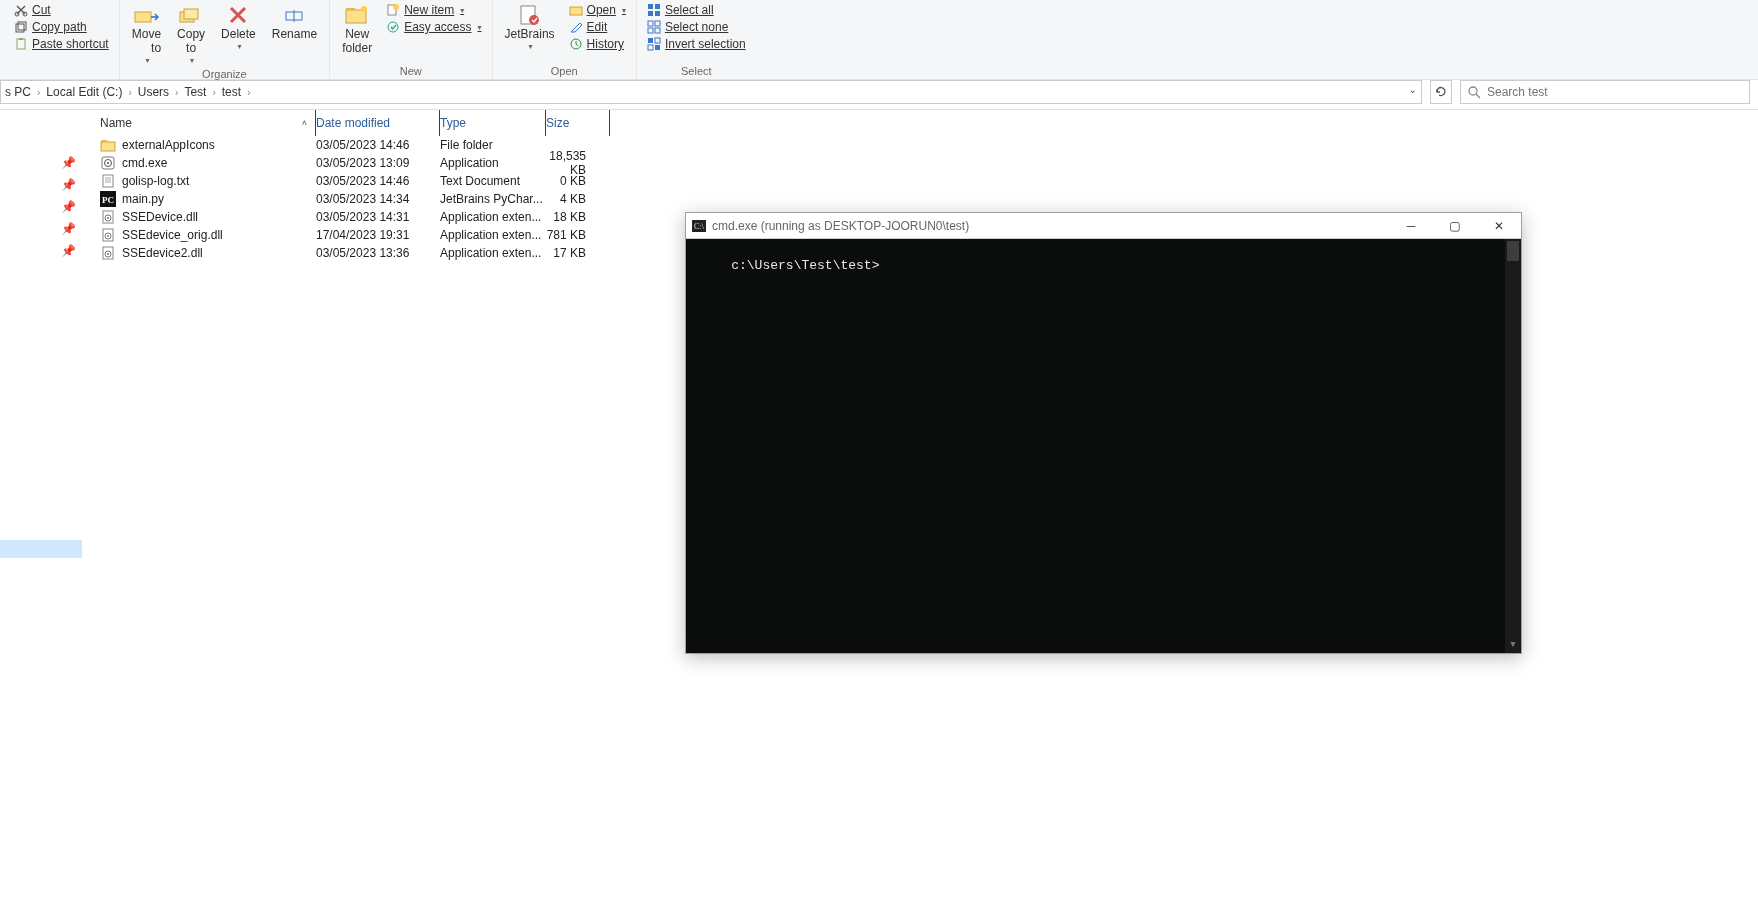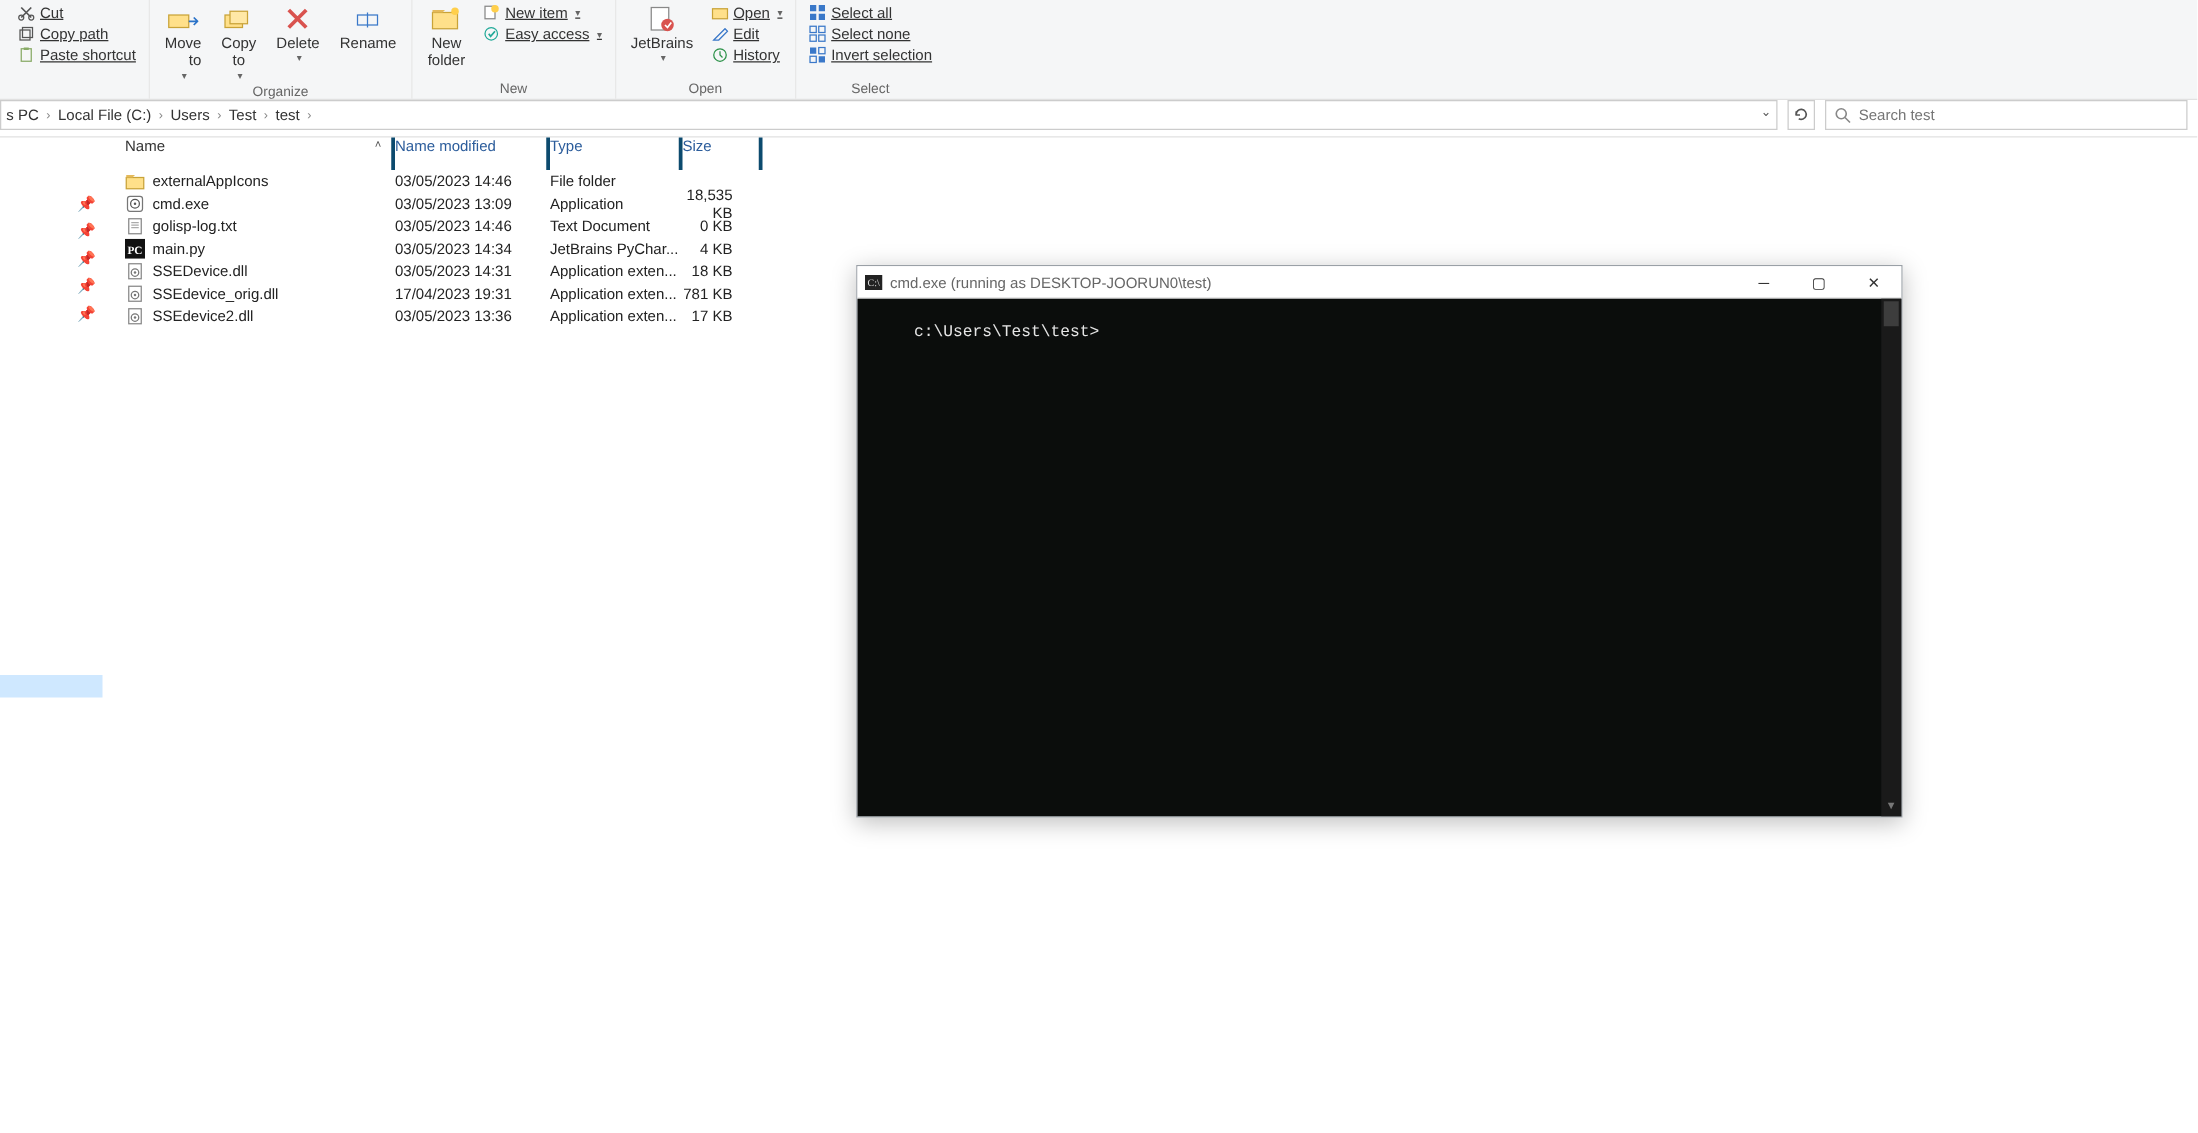--- a/index.html
+++ b/index.html
@@ -146,21 +146,21 @@
     display: flex;
     align-items: center;
     border-bottom: 0;
     color: #3a6ea5;
     font-size: 12px;
   }
   .col-name   { width: 226px; padding-left: 10px; display:flex; align-items:center; gap:6px;}
   .col-date   { width: 124px; }
   .col-type   { width: 106px; }
   .col-size   { width: 64px; text-align:right; padding-right:24px;}
-  .hdr-cell { border-right: 3px solid #0c4a6e; height:100%; display:flex; align-items:flex-start; color:#2b5c9b; cursor:default;}
+  .hdr-cell { border-right: 1px solid #0c4a6e; height:100%; display:flex; align-items:center; color:#2b5c9b; cursor:default;}
   .hdr-cell.name { color:#333; }
   .sort-caret { font-size: 9px; color:#555; margin-left:auto; padding-right:8px;}
 
   .file-row {
     height: 18px;
     display: flex;
     align-items: center;
     font-size: 12px;
     color: #222;
   }
@@ -435,21 +435,21 @@
   </div>
 </div>
 
 <div class="addr-bar">
   <div class="breadcrumbs">
     <span class="bc-item">
         <span>s PC</span>
         <span class="bc-sep">›</span>
       </span>
     <span class="bc-item">
-        <span>Local File (C:)</span>
+        <span>Local Edit (C:)</span>
         <span class="bc-sep">›</span>
       </span>
     <span class="bc-item">
         <span>Users</span>
         <span class="bc-sep">›</span>
       </span>
     <span class="bc-item">
         <span>Test</span>
         <span class="bc-sep">›</span>
       </span>
@@ -491,21 +491,21 @@
   </div>
 
   <div class="file-pane">
 
     <div class="file-header">
       <div class="hdr-cell name col-name">
         <span>Name</span>
         <span class="sort-caret">˄</span>
       </div>
       <div class="hdr-cell col-date">
-          <span>Name modified</span>
+          <span>Date modified</span>
         </div>
       <div class="hdr-cell col-type">
           <span>Type</span>
         </div>
       <div class="hdr-cell col-size">
           <span>Size</span>
         </div>
     </div>
 
     <div id="file-rows">

